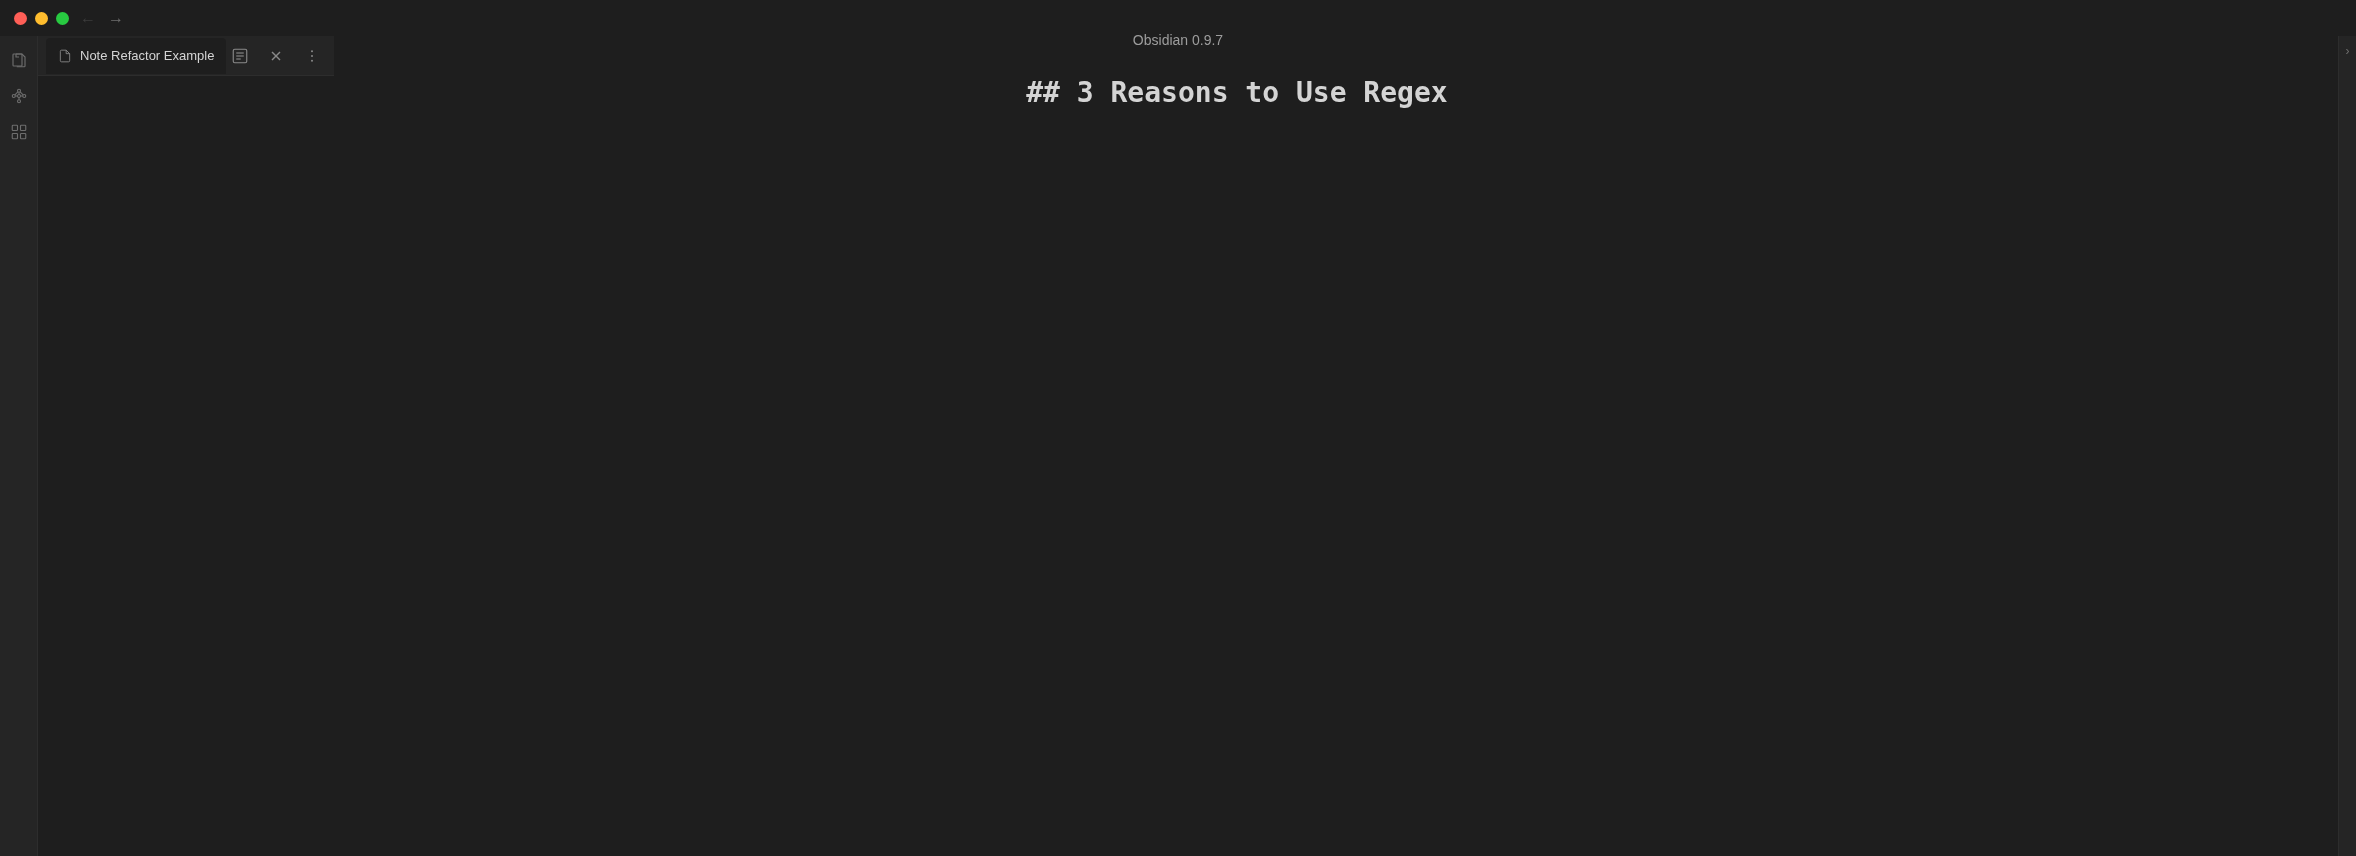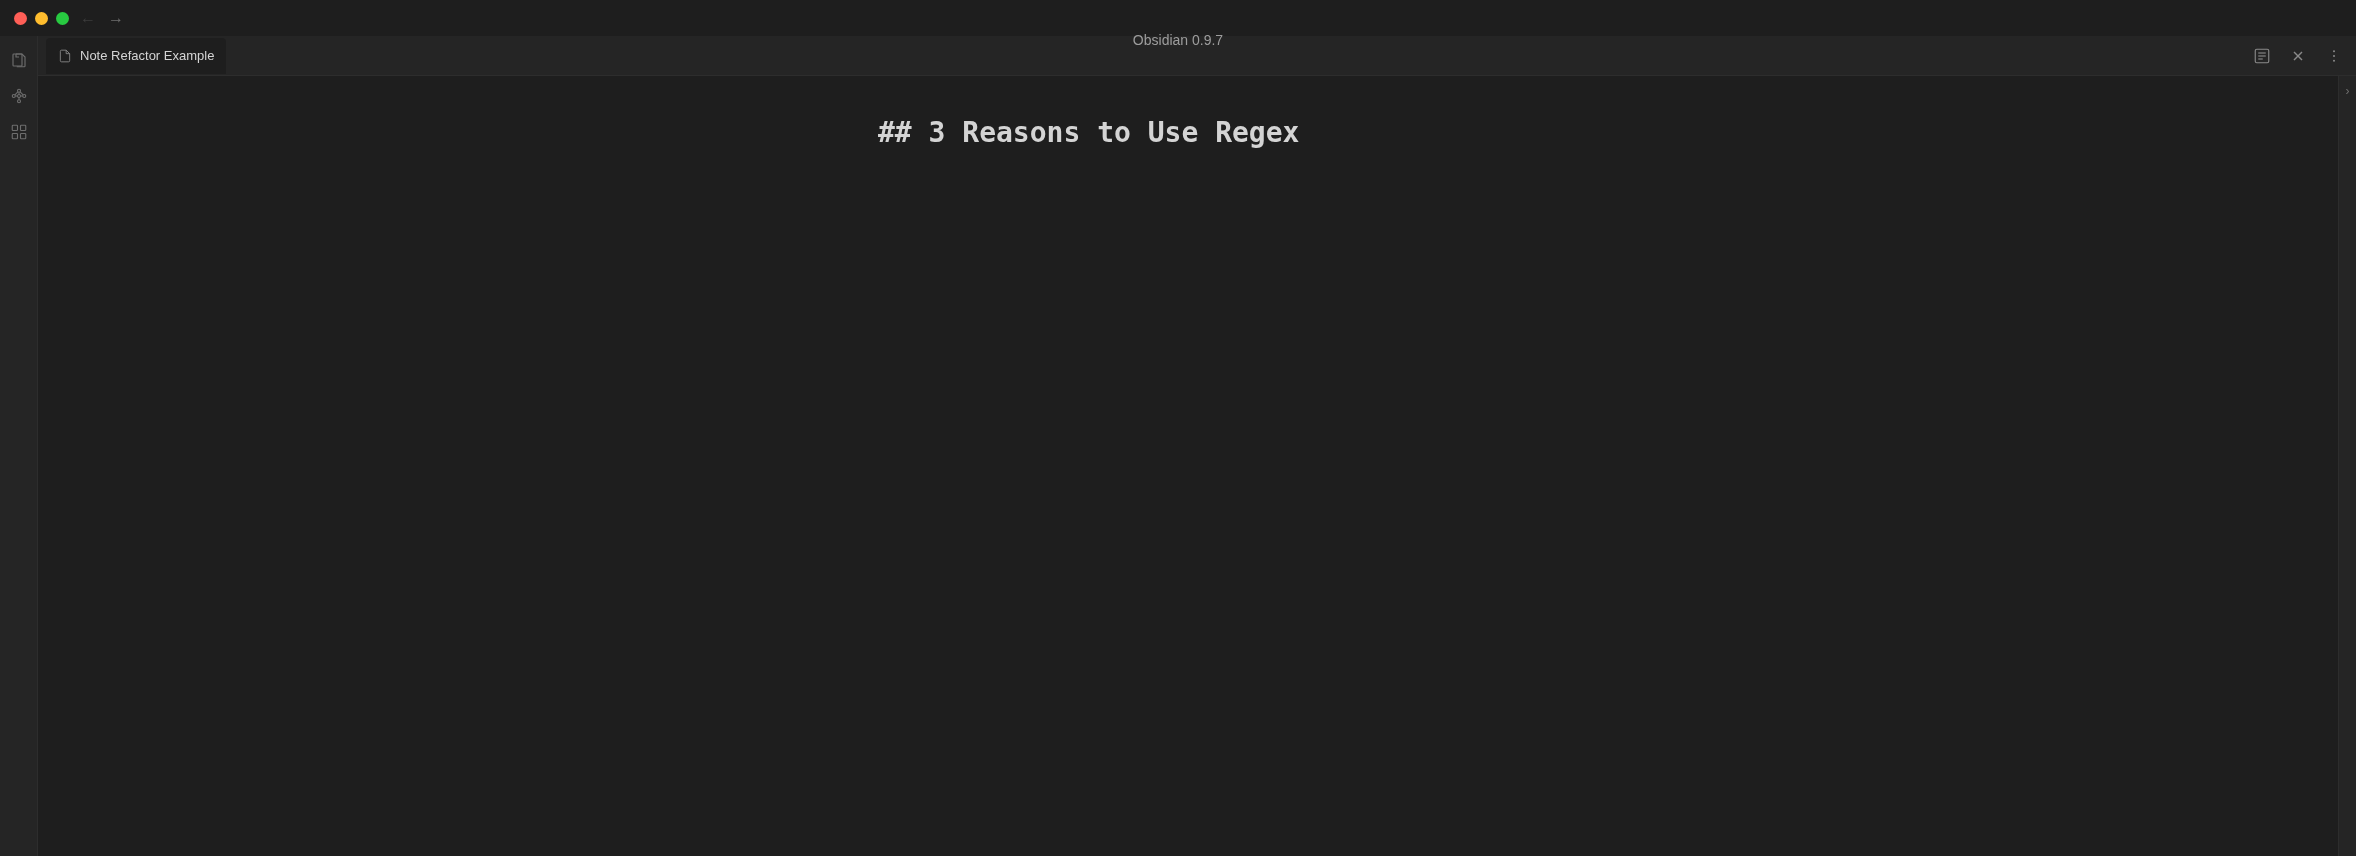--- a/index.html
+++ b/index.html
@@ -161,21 +161,21 @@
     
     .content-wrapper {
       display: flex;
       flex: 1;
       overflow: hidden;
     }
 
     .main-content {
       flex: 1;
       display: flex;
-      flex-direction: column;
+      flex-direction: row;
       overflow: hidden;
     }
 
     .editor-area {
       flex: 1;
       padding: 40px 0;
       overflow-y: auto;
       display: flex;
       justify-content: center;
     }

